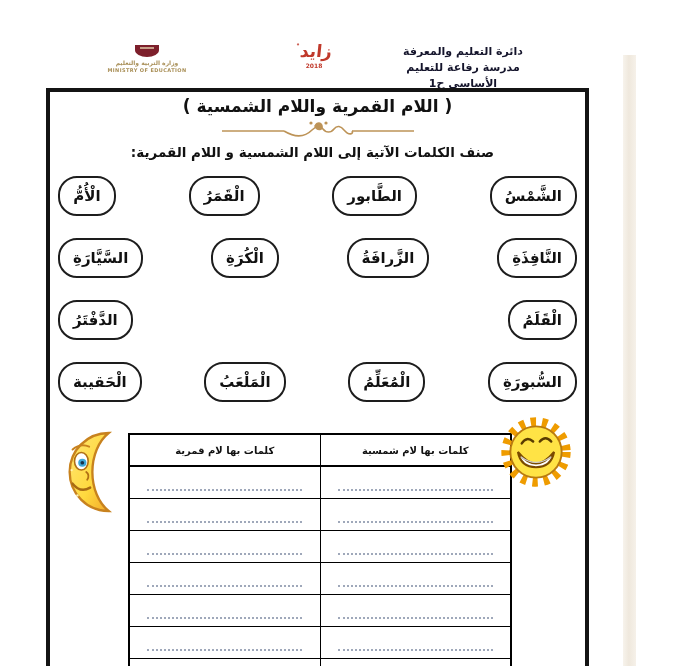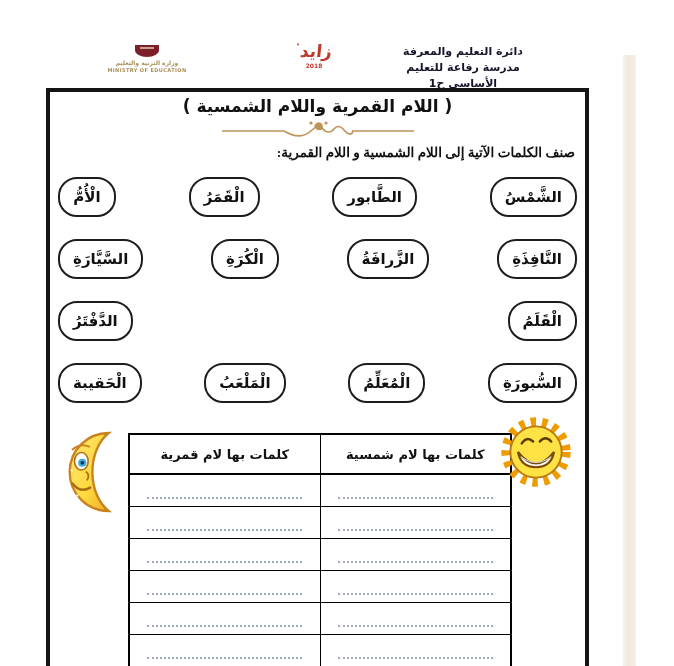--- a/index.html
+++ b/index.html
@@ -25,39 +25,39 @@
     position:absolute;left:393px;top:44px;width:140px;direction:rtl;
     text-align:center;font-size:11px;font-weight:bold;color:#14142b;line-height:1.45;
   }
   
   .page{
     position:absolute;left:46px;top:88px;width:535px;height:610px;
     background:#fff;border:4px solid #141414;
   }
   .ws-title{margin-top:4px;text-align:center;font-size:17px;font-weight:bold;direction:rtl;}
   .divider{display:block;margin:1px auto 0 auto;}
-  .instruction{direction:rtl;text-align:right;padding:3px 10px 0 0;font-size:13.5px;font-weight:bold;font-family:Liberation Serif, serif;}
+  .instruction{direction:rtl;text-align:center;padding:3px 10px 0 0;font-size:13.5px;font-weight:bold;}
   
   .word-grid{direction:rtl;padding:14px 8px 0 8px;}
   .word-row{display:flex;justify-content:space-between;align-items:center;height:44px;margin-bottom:18px;}
   .word-box{
     border:2px solid #1d1d1d;border-radius:19px;min-width:58px;height:40px;
     display:flex;align-items:center;justify-content:center;
     padding:0 13px;font-size:15px;font-weight:bold;background:#fff;box-sizing:border-box;
     white-space:nowrap;
   }
   
   .answer-table{
     position:absolute;left:78px;top:341px;width:384px;
     border:2px solid #000;direction:rtl;background:#fff;box-sizing:border-box;
   }
   .t-head{display:flex;border-bottom:2.5px solid #000;}
   .t-head .th{
-    flex:1;height:38px;display:flex;align-items:center;justify-content:center;
-    font-size:13px;font-weight:bold;
+    flex:1;height:30px;display:flex;align-items:center;justify-content:center;
+    font-size:10px;font-weight:bold;
   }
   .t-row{display:flex;height:31px;}
   .t-row + .t-row{border-top:1.6px solid #000;}
   .th + .th,.td + .td{border-right:1.6px solid #000;}
   .td{flex:1;position:relative;}
   .dotline{position:absolute;left:9%;right:9%;bottom:7px;border-bottom:2px dotted #9fa8ba;}
   
   .sun{position:absolute;left:448px;top:322px;width:76px;height:76px;}
   .moon{position:absolute;left:6px;top:332px;width:78px;height:96px;}
 </style>

